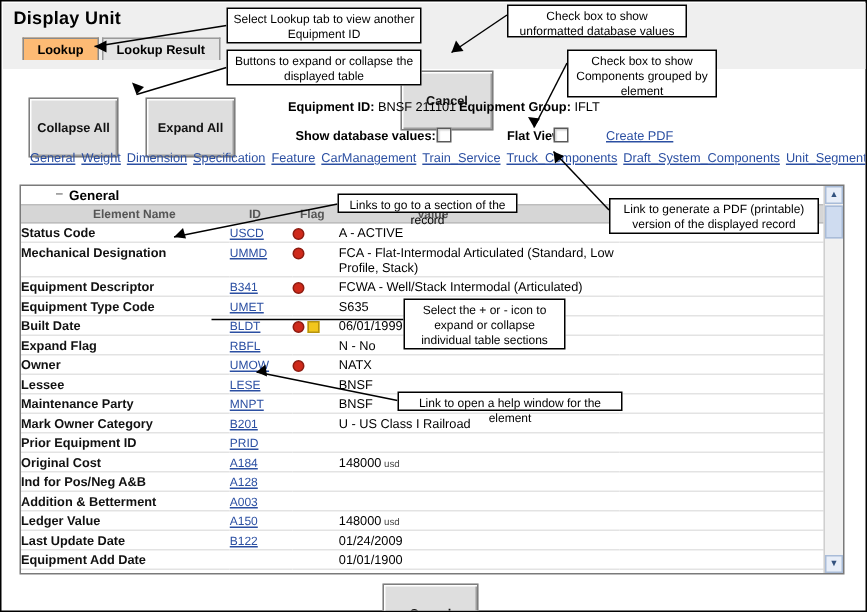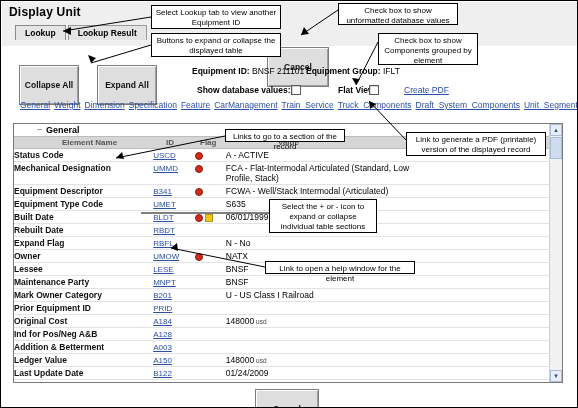--- a/index.html
+++ b/index.html
@@ -5,21 +5,21 @@
   html,body{margin:0;padding:0;background:#fff;}
   body{width:578px;height:408px;font-family:"Liberation Sans",sans-serif;font-size:9px;color:#000;}
   #app{position:relative;width:578px;height:408px;border:1px solid #000;box-sizing:border-box;background:#fff;overflow:hidden;}
 
   
   .hdr-band{position:absolute;left:1px;top:1px;width:576px;height:44px;background:#efefef;}
   .title{position:absolute;left:8px;top:4px;font-size:12px;font-weight:bold;letter-spacing:.2px;}
   .tabstrip{position:absolute;left:14px;top:24px;display:flex;align-items:flex-end;}
   .tab{height:14px;line-height:14px;padding:0 9px;font-size:8.5px;font-weight:bold;
        border:1px solid #9a9a9a;border-bottom:none;background:#d9d9d9;color:#000;}
-  .tab.sel{background:#e5e5e5;border-color:#8a8a8a;}
+  .tab.sel{background:#fdba74;border-color:#8a8a8a;}
   .tab.alt{background:#e4e4e4;margin-left:2px;}
   .btn{border:1px solid #7d7d7d;background:#dedede;font-size:8.5px;font-weight:bold;
        padding:14px 0;text-align:center;box-shadow:inset 1px 1px 0 #fff, inset -1px -1px 0 #9e9e9e;
        color:#111;cursor:default;}
   .btn-collapse{position:absolute;left:18px;top:64px;width:58px;}
   .btn-expand{position:absolute;left:96px;top:64px;width:58px;}
   .btn-cancel-top{position:absolute;left:266px;top:46px;width:60px;}
   .btn-cancel-bottom{position:absolute;left:254px;top:388px;width:62px;}
 
   .lbl{position:absolute;font-size:8.5px;font-weight:bold;color:#000;white-space:nowrap;}
@@ -160,27 +160,20 @@
               <td class="id"><a href="#">UMET</a></td>
               <td class="fl"></td>
               <td class="vl">S635</td>
               <td class="cf"></td>
             </tr>
             <tr>
               <td class="nm">Built Date</td>
               <td class="id"><a href="#">BLDT</a></td>
               <td class="fl"><span class="dot"></span><span class="sq"></span></td>
               <td class="vl">06/01/1999</td>
-              <td class="cf"></td>
-            </tr>
-            <tr>
-              <td class="nm">Rebuilt Date</td>
-              <td class="id"><a href="#">RBDT</a></td>
-              <td class="fl"></td>
-              <td class="vl"></td>
               <td class="cf"></td>
             </tr>
             <tr>
               <td class="nm">Expand Flag</td>
               <td class="id"><a href="#">RBFL</a></td>
               <td class="fl"></td>
               <td class="vl">N - No</td>
               <td class="cf"></td>
             </tr>
             <tr>

